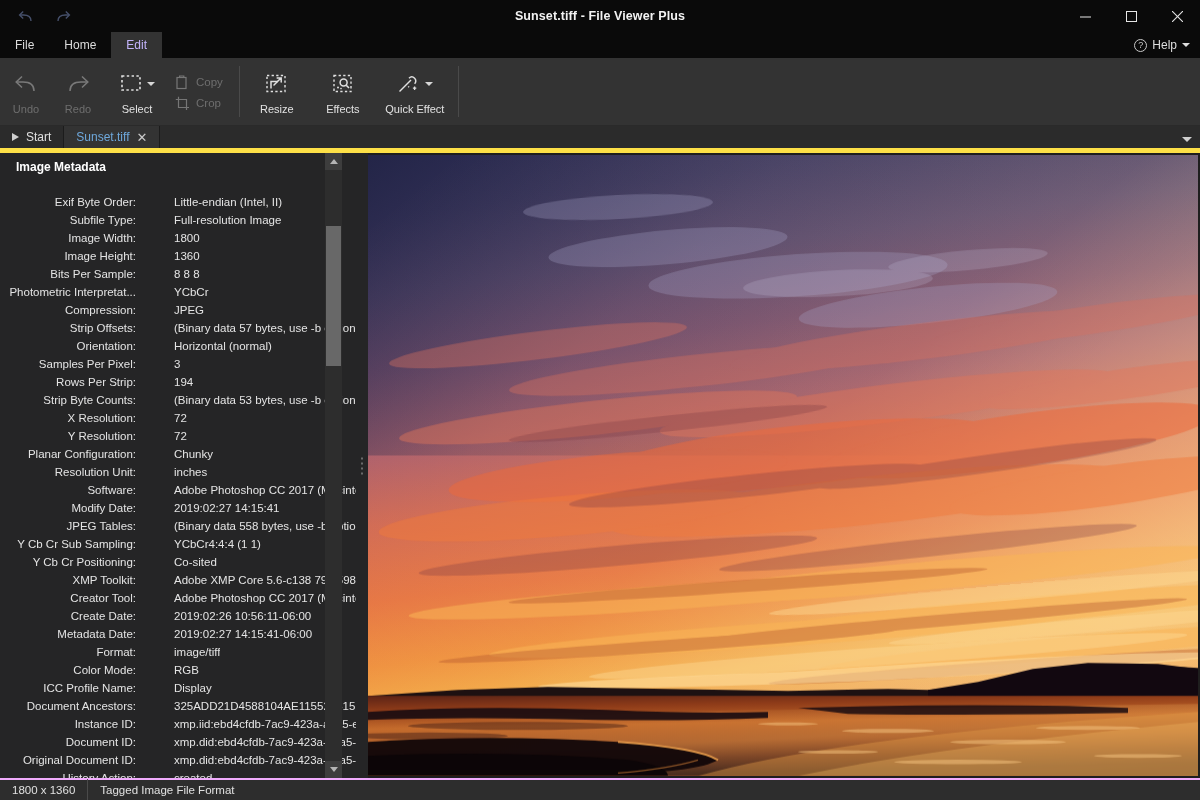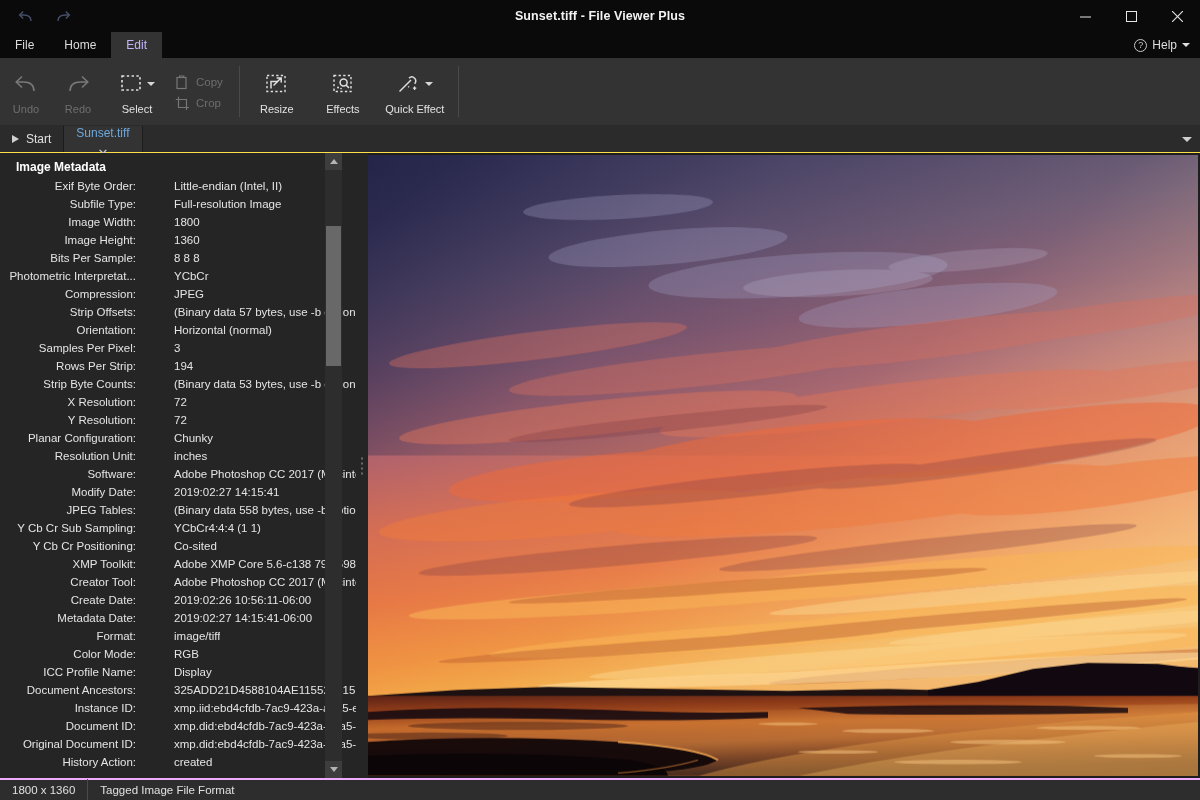--- a/index.html
+++ b/index.html
@@ -114,29 +114,29 @@
     border-top: 4px solid #d6d6d6;
   }
   .glyph-row { display: flex; align-items: center; }
 
   
   .doctabs {
     position: relative;
     height: 27px; flex: 0 0 27px;
     background: #2b2b2b;
     display: flex; align-items: stretch;
-    border-bottom: 1px solid #fde047;
+    border-bottom: 5px solid #fde047;
   }
   .dtab {
     display: flex; align-items: center; gap: 7px;
     padding: 0 12px;
     font-size: 12px; color: #e0e0e0;
     border-right: 1px solid #1c1c1c;
   }
-  .dtab.selected { background: #333333; flex-direction: column; }
+  .dtab.selected { background: #333333; }
   .dtab.selected .dtab-label { color: #6ea8dc; }
   .play-tri {
     width: 0; height: 0;
     border-top: 4.5px solid transparent; border-bottom: 4.5px solid transparent;
     border-left: 7px solid #cfcfcf;
   }
   .dtab-close { color: #c9c9c9; font-size: 13px; line-height: 1; }
   .dtab-overflow {
     position: absolute; right: 8px; top: 0; height: 27px;
     display: flex; align-items: center;
@@ -167,20 +167,21 @@
   }
   .mkey {
     width: 136px; flex: 0 0 136px;
     text-align: right; color: #e4e4e4;
     white-space: nowrap; overflow: hidden;
   }
   .mval {
     padding-left: 6px; color: #e4e4e4;
     white-space: nowrap; overflow: hidden; text-overflow: clip;
     max-width: 200px;
+    margin-top: 16px;
   }
 
   
   .vscroll {
     position: absolute; right: 14px; top: 0; bottom: 0; width: 17px;
     background: #2d2d2d;
   }
   .sb-btn {
     position: absolute; left: 0; width: 17px; height: 17px;
     background: #3d3d3d;

